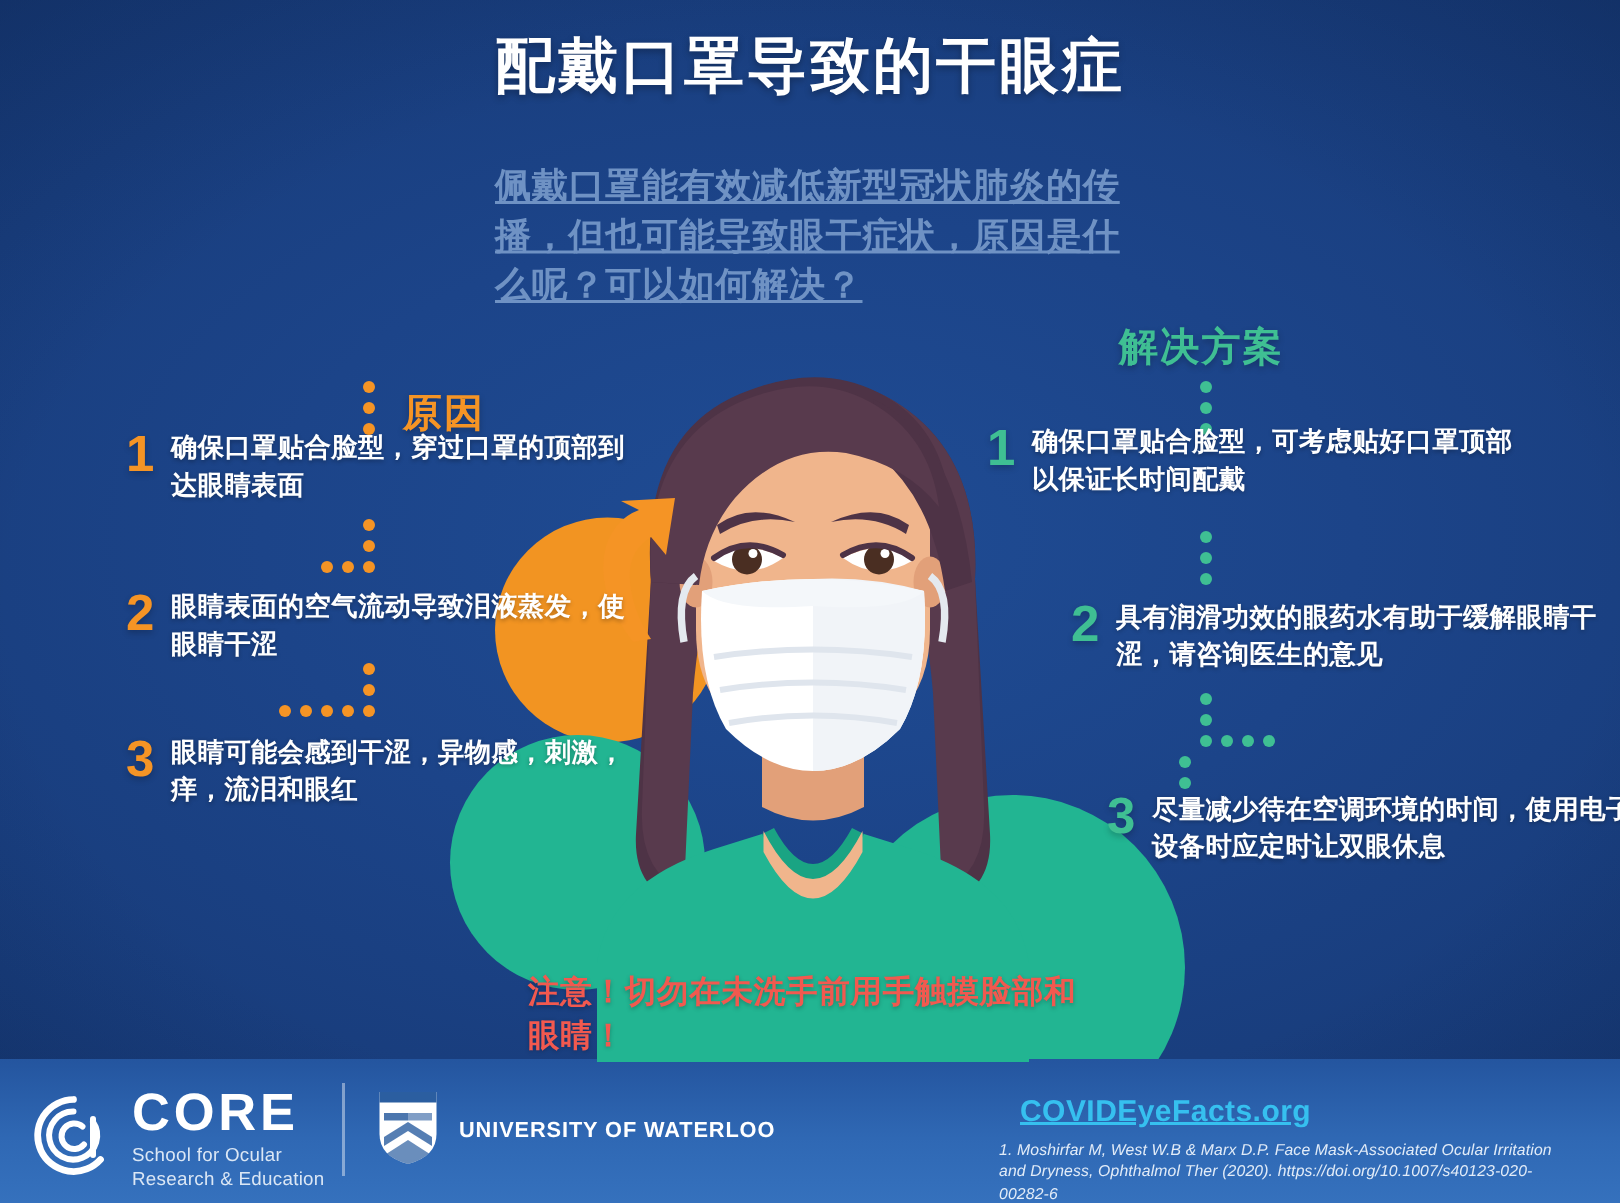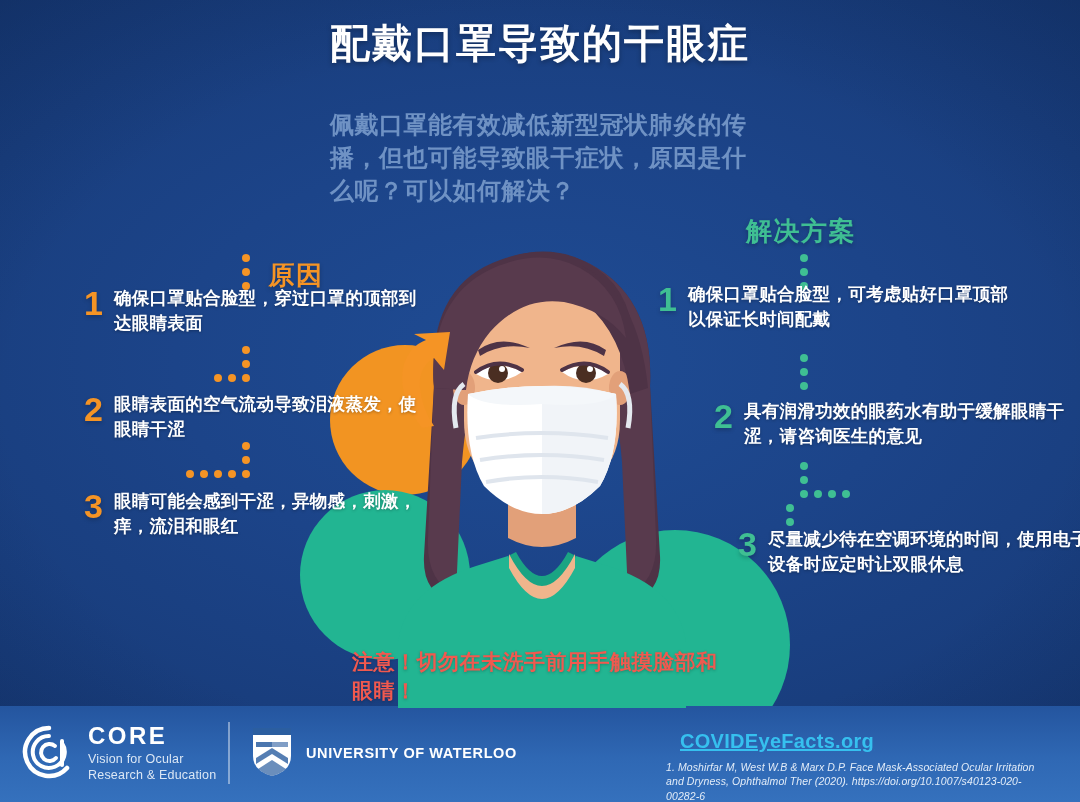--- a/index.html
+++ b/index.html
@@ -34,20 +34,21 @@
   #page-title {
     position:absolute; top:16px; left:0; width:1080px;
     text-align:center; color:#ffffff;
     font-size:40px; font-weight:bold; letter-spacing:2px;
     text-shadow:0 2px 5px rgba(0,0,0,.30);
   }
   #subtitle {
     position:absolute; top:108px; left:330px; width:440px;
     color:#6f92c4; font-size:24px; font-weight:bold; line-height:1.38;
     letter-spacing:.5px;
+    text-decoration:underline;
   }
 
   
   .col { position:absolute; top:214px; }
   #col-causes { left:46px; width:360px; }
   #col-solutions { left:658px; width:400px; }
   .col-head {
     font-size:26px; font-weight:bold; letter-spacing:1.5px;
     text-shadow:0 2px 4px rgba(0,0,0,.25);
   }
@@ -92,21 +93,21 @@
   }
 
   
   #illustration { position:absolute; left:372px; top:238px; width:340px; height:470px; }
 
   
   #footer { position:absolute; left:0; bottom:0; width:1080px; height:96px; }
   #core-logo { position:absolute; left:22px; top:18px; display:flex; align-items:center; }
   #core-logo-text { margin-left:12px; }
   #core-wordmark {
-    color:#fff; font-size:24px; font-weight:bold; letter-spacing:2.5px; line-height:1;
+    color:#fff; font-size:35px; font-weight:bold; letter-spacing:2.5px; line-height:1;
   }
   #core-tagline {
     color:#dbe7f5; font-size:12.5px; line-height:1.26; margin-top:4px; letter-spacing:.2px;
   }
   #footer-divider {
     position:absolute; left:228px; top:16px; width:2px; height:62px;
     background:rgba(255,255,255,.42);
   }
   #uw-logo { position:absolute; left:250px; top:20px; display:flex; align-items:center; }
   #uw-text { margin-left:12px; }
@@ -276,21 +277,21 @@
       <svg width="54" height="54" viewBox="0 0 54 54" xmlns="http://www.w3.org/2000/svg">
         <path d="M27 3 A24 24 0 1 0 45 43" stroke="#ffffff" stroke-width="4.5" fill="none" stroke-linecap="round"></path>
         <path d="M27 11 A16 16 0 1 0 40 18" stroke="#ffffff" stroke-width="4" fill="none" stroke-linecap="round"></path>
         <path d="M33 21 A8.5 8.5 0 1 0 34 33" stroke="#ffffff" stroke-width="4" fill="none" stroke-linecap="round"></path>
         <path d="M40 16 L40 40" stroke="#ffffff" stroke-width="4" stroke-linecap="round"></path>
       </svg>
     </span>
     <span id="core-logo-text">
       <div id="core-wordmark">CORE</div>
       <div id="core-tagline">
-        <div>Vision for Ocular</div>
+        <div>School for Ocular</div>
         <div>Research &amp; Education</div>
       </div>
     </span>
   </div>
 
   <div id="footer-divider"></div>
 
   <div id="uw-logo">
     <span>
       <svg width="44" height="52" viewBox="0 0 44 52" xmlns="http://www.w3.org/2000/svg">

